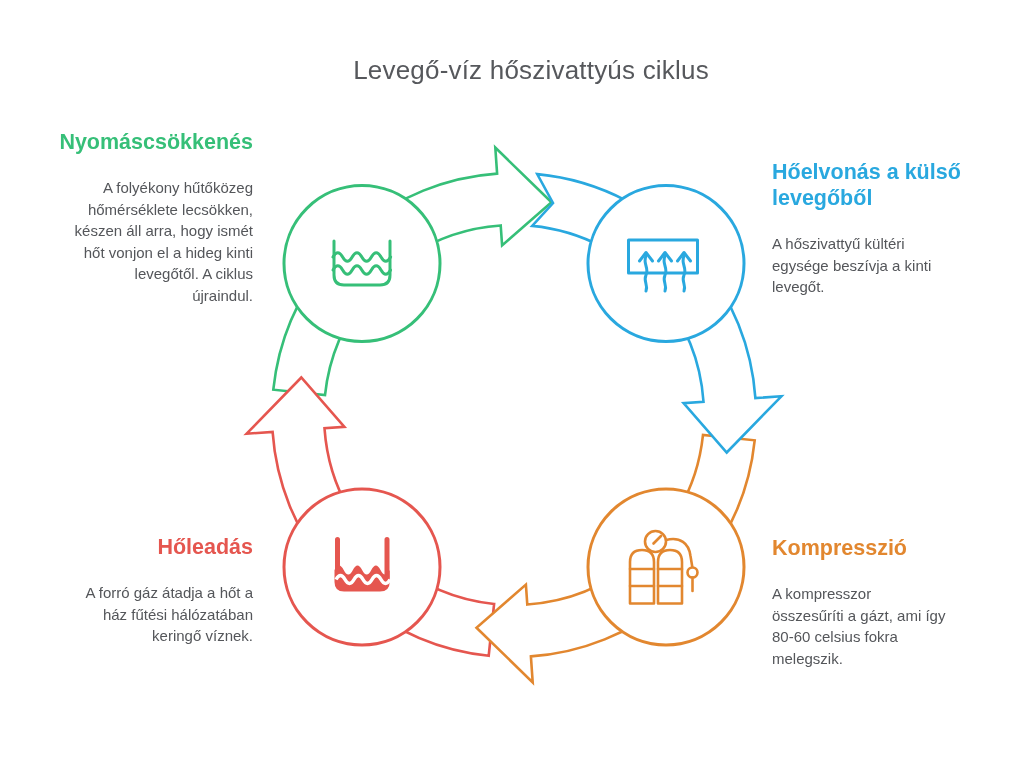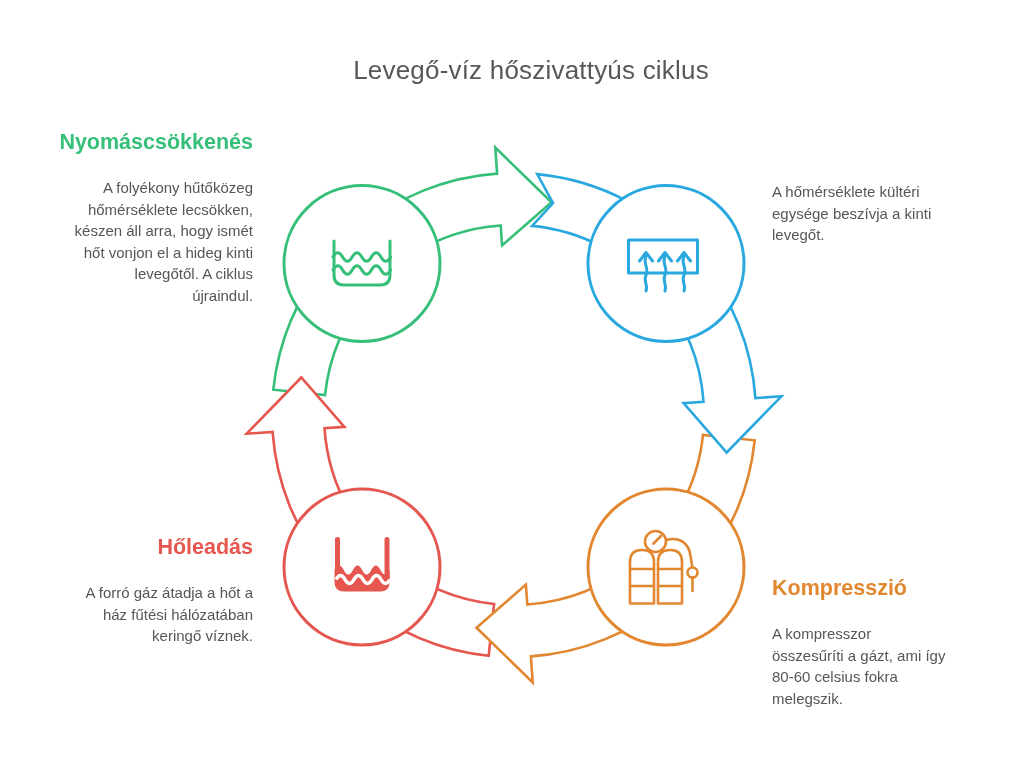--- a/index.html
+++ b/index.html
@@ -21,21 +21,21 @@
     margin:0; font-size:21.5px; line-height:26px; font-weight:bold; white-space:pre-line;
   }
   .label p{
     margin:22px 0 0; font-size:15px; line-height:21.5px; color:var(--body); white-space:pre-line;
   }
   .label-right{text-align:right;}
   .c-green h2{color:var(--green);} .c-blue h2{color:var(--blue);}
   .c-orange h2{color:var(--orange);} .c-red h2{color:var(--red);}
   .label-decompression{top:129px; right:771px; width:260px;}
   .label-extraction{top:159px; left:772px; width:250px;}
-  .label-compression{top:535px; left:772px; width:250px;margin-top:40px;}
+  .label-compression{top:535px; left:772px; width:250px;}
   .label-release{top:534px; right:771px; width:260px;}
 </style>
 </head>
 <body>
 
 <div class="canvas">
 
   <h1 class="title">Levegő-víz hőszivattyús ciklus</h1>
 
   <svg class="diagram" width="1024" height="783" viewBox="0 0 1024 783">
@@ -97,21 +97,23 @@
     <h2>Nyomáscsökkenés</h2>
     <p>A folyékony hűtőközeg
 hőmérséklete lecsökken,
 készen áll arra, hogy ismét
 hőt vonjon el a hideg kinti
 levegőtől. A ciklus
 újraindul.</p>
   </div>
 
   <div class="label label-extraction c-blue">
-    <p>A hőmérséklete kültéri
+    <h2>Hőelvonás a külső
+levegőből</h2>
+    <p>A hőszivattyű kültéri
 egysége beszívja a kinti
 levegőt.</p>
   </div>
 
   <div class="label label-compression c-orange">
     <h2>Kompresszió</h2>
     <p>A kompresszor
 összesűríti a gázt, ami így
 80-60 celsius fokra
 melegszik.</p>

